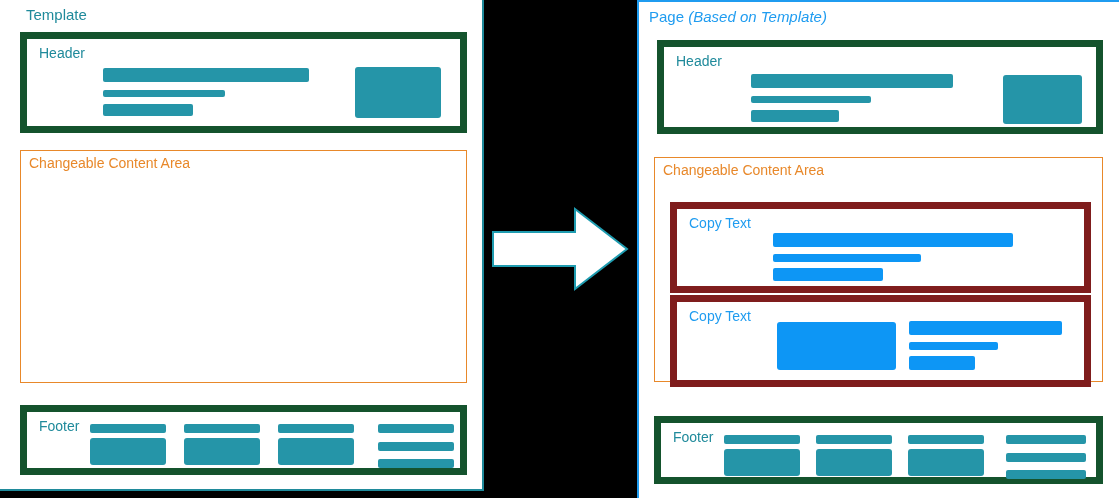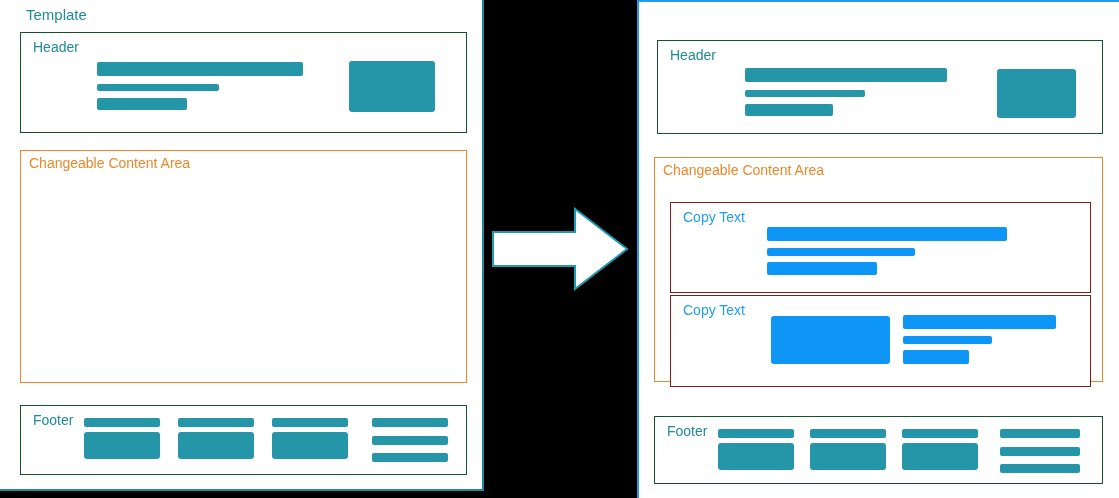--- a/index.html
+++ b/index.html
@@ -56,22 +56,22 @@
   #template-panel .panel-title { color: #1f8a9b; margin-left: 12px; }
   #page-panel .panel-title { color: #1f9cf0; left: 10px; }
   .panel-title .ital { font-style: italic; }
 
   
   .card {
     position: absolute;
     box-sizing: border-box;
     background: #ffffff;
   }
-  .card-teal { border: 1px solid #14532d; text-align: right; }
-  .card-blue { border: 1px solid #7f1d1d; }
+  .card-teal { border: 7px solid #14532d; text-align: right; }
+  .card-blue { border: 7px solid #7f1d1d; }
   .card-orange { border: 1px solid #e8882a; }
 
   .card-label {
     position: absolute;
     top: -11px;
     left: 7px;
     padding: 0 5px;
     background: #ffffff;
     font-size: 14px;
     line-height: 20px;
@@ -152,20 +152,23 @@
   </div>
 
   <div id="arrow-wrap">
     <svg width="140" height="86" viewBox="0 0 140 86" xmlns="http://www.w3.org/2000/svg">
       <polygon points="3,26 85,26 85,3 137,43 85,83 85,60 3,60" fill="#ffffff" stroke="#1f9cb0" stroke-width="2"></polygon>
     </svg>
   </div>
 
   <div class="panel" id="page-panel">
 
+    <div class="panel-title">
+      <span>Page </span><span class="ital">(Based on Template)</span>
+    </div>
 
     <div class="card card-teal" style="left:18px; top:38px; width:446px; height:94px;">
       <div class="card-label lbl-teal" style="top:4px;">Header</div>
       <div class="blk blk-teal" style="left:87px; top:27px; width:202px; height:14px;"></div>
       <div class="blk blk-teal" style="left:87px; top:49px; width:120px; height:7px;"></div>
       <div class="blk blk-teal" style="left:87px; top:63px; width:88px; height:12px;"></div>
       <div class="blk blk-teal blk-r3" style="left:339px; top:28px; width:79px; height:49px;"></div>
     </div>
 
     <div class="card card-orange" style="left:15px; top:155px; width:449px; height:225px;">

